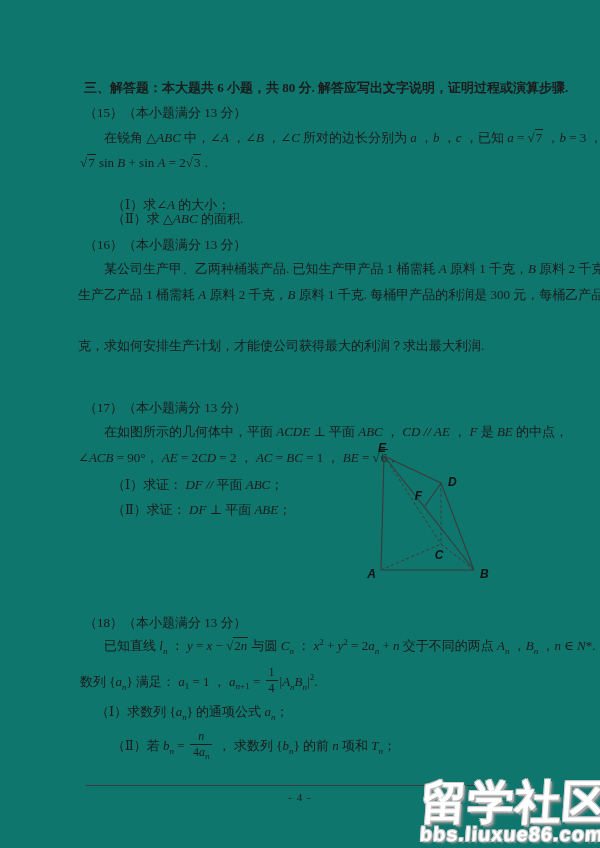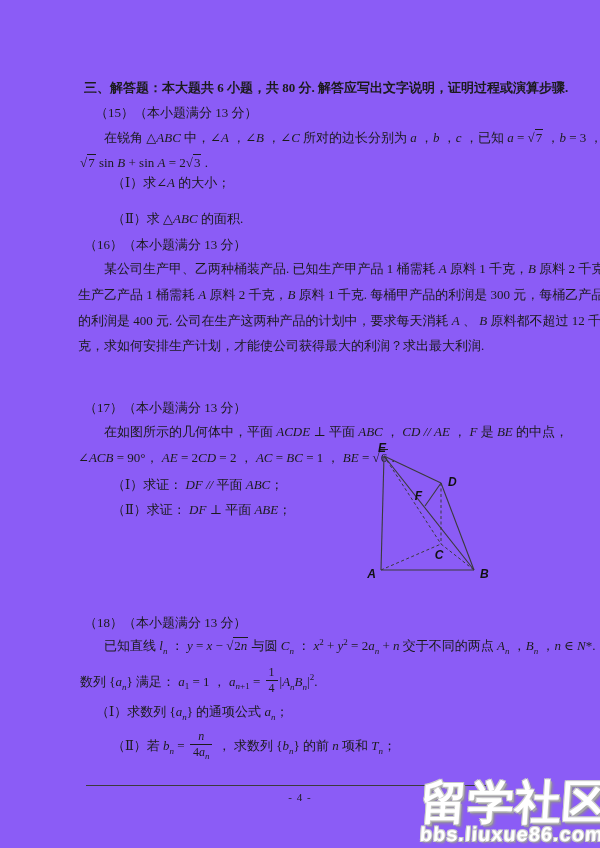--- a/index.html
+++ b/index.html
@@ -1,18 +1,18 @@
 <!DOCTYPE html>
 <html><head>
 <meta charset="utf-8">
 <style>
   html,body{margin:0;padding:0;background:#e8e8e8;}
   .page{
     position:relative; width:600px; height:848px; margin:0 auto;
-    background:#8b5cf6; overflow:hidden;
+    background:#0f766e; overflow:hidden;
     font-family:"Liberation Serif","DejaVu Serif",serif;
     color:#1b1b1b; font-size:13px;
   }
   .line{ position:absolute; white-space:nowrap; line-height:18px; }
   .bold{ font-weight:bold; }
   i{ font-family:"Liberation Serif","DejaVu Serif",serif; }
   sub,sup{ font-size:9px; line-height:0; }
   .sqrt{ white-space:nowrap; }
   .sqrt .rad{ border-top:1px solid currentColor; padding:0 1px; }
   .frac{
@@ -46,30 +46,29 @@
     transform:skewX(-4deg);
   }
 </style>
 </head>
 <body>
 
 <div class="page">
 
   <div class="line bold" style="left:84px; top:79px;">三、解答题：本大题共 6 小题，共 80 分. 解答应写出文字说明，证明过程或演算步骤.</div>
 
-  <div class="line" style="left:84px; top:104px;margin-left:11px;">（15）（本小题满分 13 分）</div>
+  <div class="line" style="left:84px; top:104px;">（15）（本小题满分 13 分）</div>
   <div class="line" style="left:104px; top:129px;">在锐角 <i>△ABC</i> 中，∠<i>A</i> ，∠<i>B</i> ，∠<i>C</i> 所对的边长分别为 <i>a</i> ，<i>b</i> ，<i>c</i> ，已知 <i>a</i> = <span class="sqrt">√<span class="rad">7</span></span> ，<i>b</i> = 3 ，</div>
   <div class="line" style="left:80px; top:154px;"><span class="sqrt">√<span class="rad">7</span></span> sin <i>B</i> + sin <i>A</i> = 2<span class="sqrt">√<span class="rad">3</span></span> .</div>
-  <div class="line" style="left:112px; top:174px;">（Ⅰ）求∠<i>A</i> 的大小；</div>
+  <div class="line" style="left:112px; top:196px;">（Ⅰ）求∠<i>A</i> 的大小；</div>
   <div class="line" style="left:112px; top:210px;">（Ⅱ）求 <i>△ABC</i> 的面积.</div>
 
   <div class="line" style="left:84px; top:236px;">（16）（本小题满分 13 分）</div>
   <div class="line" style="left:104px; top:260px;">某公司生产甲、乙两种桶装产品. 已知生产甲产品 1 桶需耗 <i>A</i> 原料 1 千克，<i>B</i> 原料 2 千克；</div>
   <div class="line" style="left:78px; top:286px;">生产乙产品 1 桶需耗 <i>A</i> 原料 2 千克，<i>B</i> 原料 1 千克. 每桶甲产品的利润是 300 元，每桶乙产品</div>
-  <div class="line" style="left:78px; top:312px;">的利润是 400 元. 公司在生产这两种产品的计划中，要求每天消耗 <i>A</i> 、 <i>B</i> 原料都不超过 12 千</div>
   <div class="line" style="left:78px; top:337px;">克，求如何安排生产计划，才能使公司获得最大的利润？求出最大利润.</div>
 
   <div class="line" style="left:84px; top:399px;">（17）（本小题满分 13 分）</div>
   <div class="line" style="left:104px; top:423px;">在如图所示的几何体中，平面 <i>ACDE</i> ⊥ 平面 <i>ABC</i> ， <i>CD</i> <i>//</i> <i>AE</i> ， <i>F</i> 是 <i>BE</i> 的中点，</div>
   <div class="line" style="left:78px; top:449px;">∠<i>ACB</i> = 90°， <i>AE</i> = 2<i>CD</i> = 2 ， <i>AC</i> = <i>BC</i> = 1 ， <i>BE</i> = <span class="sqrt">√<span class="rad">6</span></span> .</div>
   <div class="line" style="left:112px; top:476px;">（Ⅰ）求证： <i>DF</i> <i>//</i> 平面 <i>ABC</i>；</div>
   <div class="line" style="left:112px; top:501px;">（Ⅱ）求证： <i>DF</i> ⊥ 平面 <i>ABE</i>；</div>
 
   <svg class="figure" viewBox="0 0 142 150">
 

